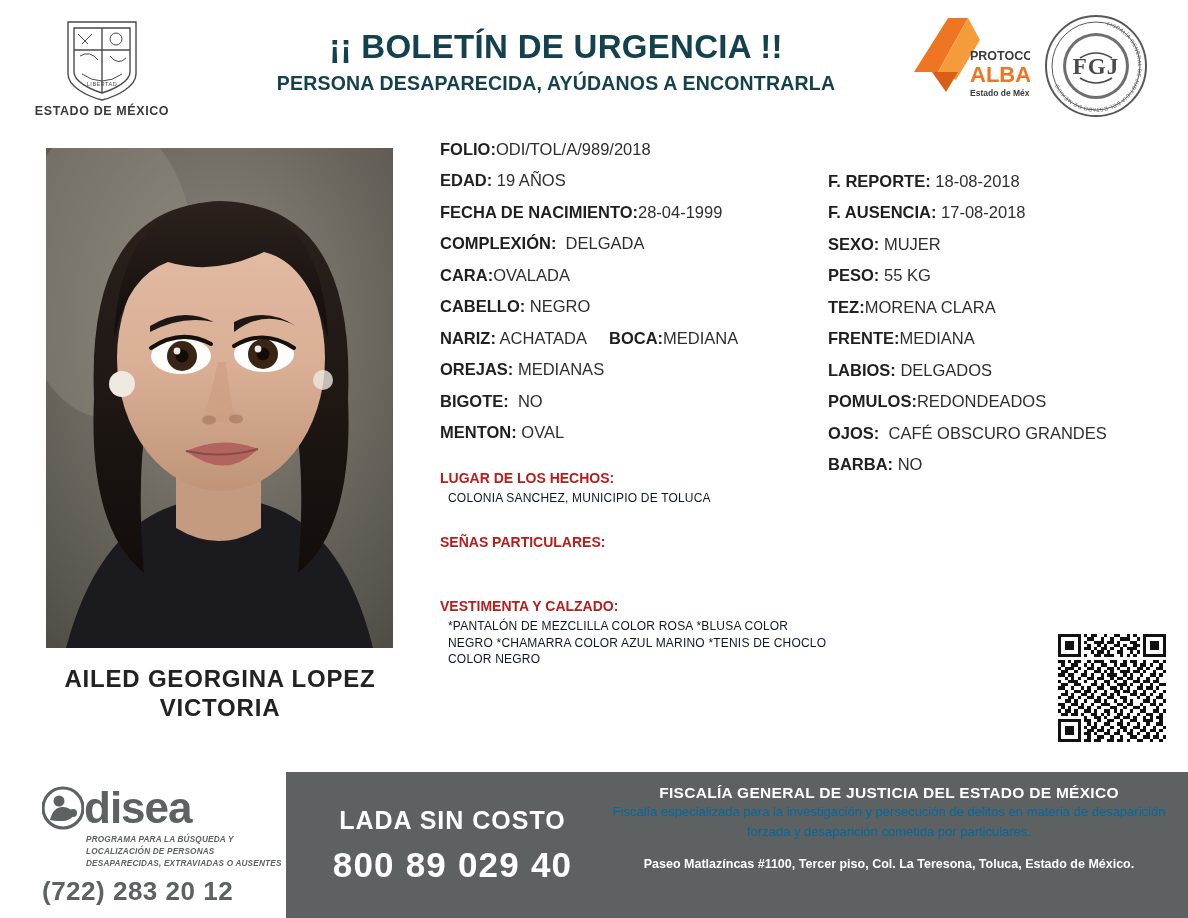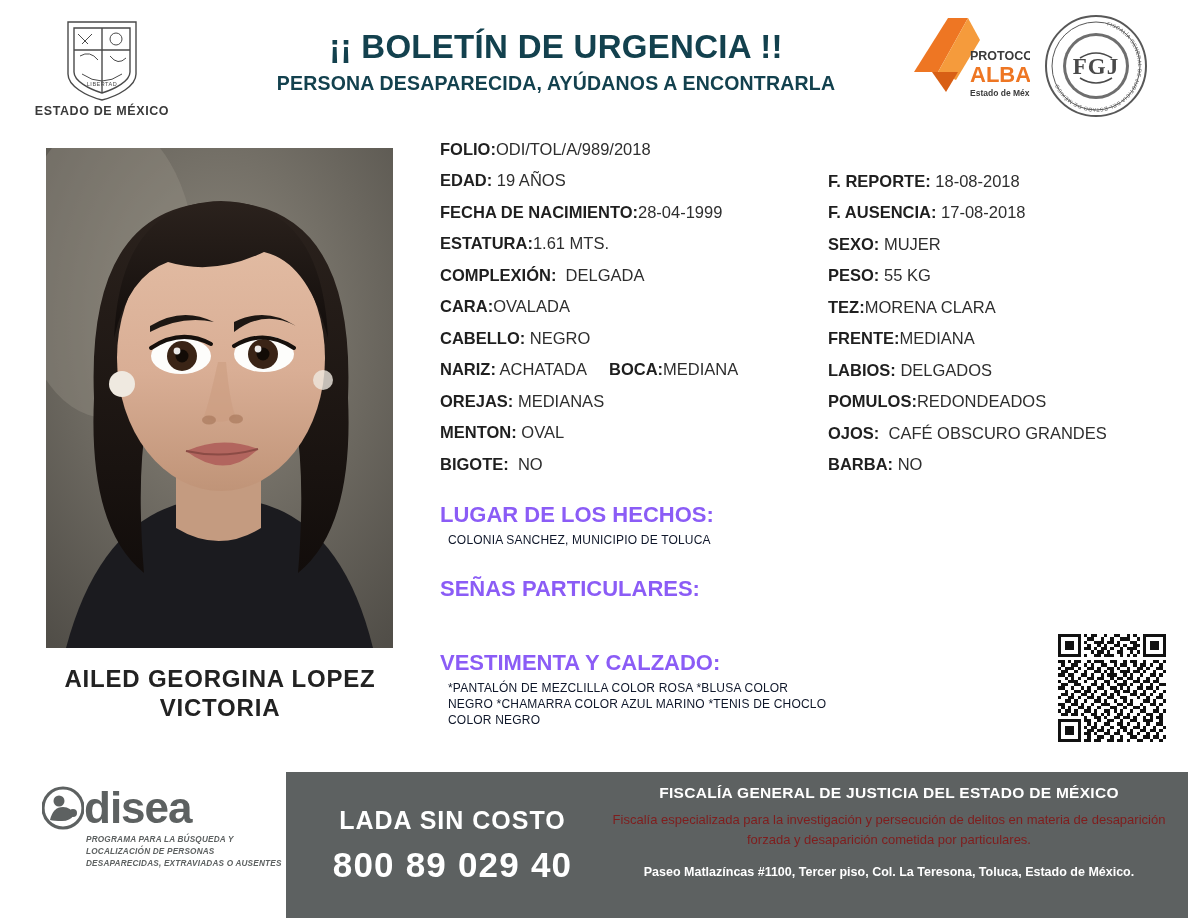--- a/index.html
+++ b/index.html
@@ -116,23 +116,23 @@
     color: #2e2e2e;
     margin-bottom: 12.5px;
     line-height: 1.15;
     white-space: nowrap;
   }
   .row b { font-weight: bold; color: #1f1f1f; }
   .row .v { font-weight: normal; }
   .row .gap { display: inline-block; width: 22px; }
 
   .block-label {
-    font-size: 22px;
-    font-weight: bold;
-    color: #8b5cf6;
+    font-size: 14px;
+    font-weight: bold;
+    color: #b91c1c;
     margin-bottom: 4px;
     margin-top: 28px;
   }
   .block-text {
     font-size: 12px;
     color: #0f172a;
     letter-spacing: 0.2px;
     padding-left: 8px;
     line-height: 1.35;
     margin-bottom: 12px;
@@ -186,23 +186,23 @@
     text-align: center;
     color: #ffffff;
   }
   .f-title {
     font-size: 15.5px;
     font-weight: bold;
     letter-spacing: 0.3px;
   }
   .f-desc {
     font-size: 13px;
-    margin-top: 8px;
+    margin-top: 0;
     line-height: 1.5;
-    color: #7f1d1d;
+    color: #0369a1;
   }
   .f-addr {
     font-size: 12.5px;
     font-weight: bold;
     margin-top: 14px;
     line-height: 1.45;
   }
 
   
   .disea {
@@ -345,28 +345,27 @@
     <circle cx="277" cy="232" r="10" fill="#efe9e0" opacity="0.8"></circle>
   </svg>
 </div>
 
 <div class="person-name">AILED GEORGINA LOPEZ VICTORIA</div>
 
 <div class="data-left">
   <div class="row"><b>FOLIO:</b><span class="v">ODI/TOL/A/989/2018</span></div>
   <div class="row"><b>EDAD:</b> <span class="v">19 AÑOS</span></div>
   <div class="row"><b>FECHA DE NACIMIENTO:</b><span class="v">28-04-1999</span></div>
-  <div class="row"><b>ESTATURA:</b><span class="v">1.61 MTS.</span></div>
   <div class="row"><b>COMPLEXIÓN:</b>&nbsp; <span class="v">DELGADA</span></div>
   <div class="row"><b>CARA:</b><span class="v">OVALADA</span></div>
   <div class="row"><b>CABELLO:</b> <span class="v">NEGRO</span></div>
   <div class="row"><b>NARIZ:</b> <span class="v">ACHATADA</span><span class="gap"></span><b>BOCA:</b><span class="v">MEDIANA</span></div>
   <div class="row"><b>OREJAS:</b> <span class="v">MEDIANAS</span></div>
+  <div class="row"><b>BIGOTE:</b>&nbsp; <span class="v">NO</span></div>
   <div class="row"><b>MENTON:</b> <span class="v">OVAL</span></div>
-  <div class="row"><b>BIGOTE:</b>&nbsp; <span class="v">NO</span></div>
 
   <div class="block-label">LUGAR DE LOS HECHOS:</div>
   <div class="block-text">COLONIA SANCHEZ, MUNICIPIO DE TOLUCA</div>
 
   <div class="block-label">SEÑAS PARTICULARES:</div>
   <div class="block-spacer"></div>
 
   <div class="block-label">VESTIMENTA Y CALZADO:</div>
   <div class="block-text">*PANTALÓN DE MEZCLILLA COLOR ROSA *BLUSA COLOR NEGRO *CHAMARRA COLOR AZUL MARINO *TENIS DE CHOCLO COLOR NEGRO</div>
 </div>
@@ -711,13 +710,14 @@
   <div class="disea-word">
     <svg width="42" height="44" viewBox="0 0 42 44">
       <circle cx="21" cy="22" r="20" fill="none" stroke="#5d6161" stroke-width="3.2"></circle>
       <circle cx="17" cy="15" r="5.5" fill="#5d6161"></circle>
       <path d="M8 34 q3 -13 13 -13 q8 0 11 8 q-4 6 -12 6 q-8 0 -12 -1 Z" fill="#5d6161"></path>
       <circle cx="31" cy="27" r="4" fill="#5d6161"></circle>
     </svg>
     <span>disea</span>
   </div>
   <div class="disea-sub">PROGRAMA PARA LA BÚSQUEDA Y LOCALIZACIÓN DE PERSONAS DESAPARECIDAS, EXTRAVIADAS  O AUSENTES</div>
+  <div class="disea-phone">(722) 283 20 12</div>
 </div>
 
 </body></html>

